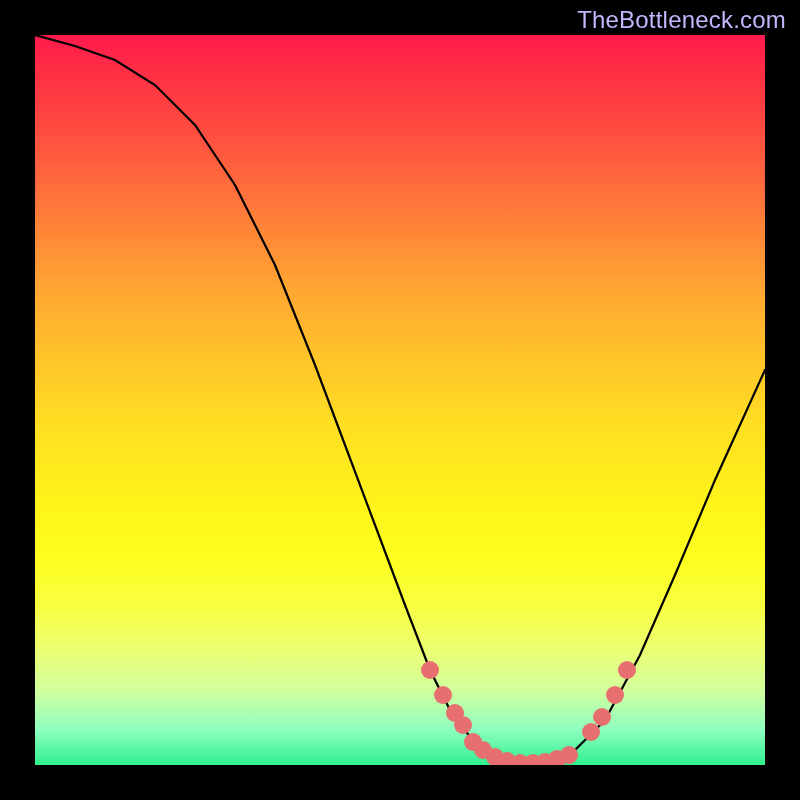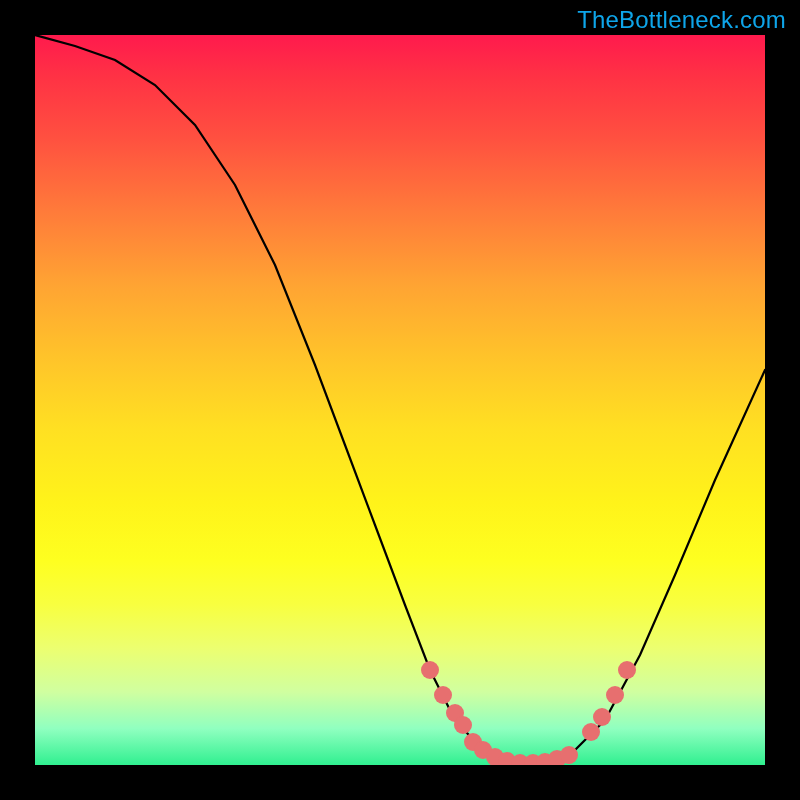--- a/index.html
+++ b/index.html
@@ -39,21 +39,21 @@
       #ecff70 84%,
       #d0ffa0 90%,
       #90ffc0 95%,
       #30f090 100%
     );
   }
   .watermark {
     position: absolute;
     top: 6px;
     right: 14px;
-    color: #0ea5e9;
+    color: #c4b5fd;
     font-family: Arial, Helvetica, sans-serif;
     font-size: 24px;
     font-weight: 500;
     letter-spacing: 0.2px;
   }
   svg.curve {
     position: absolute;
     left: 35px;
     top: 35px;
     width: 730px;

